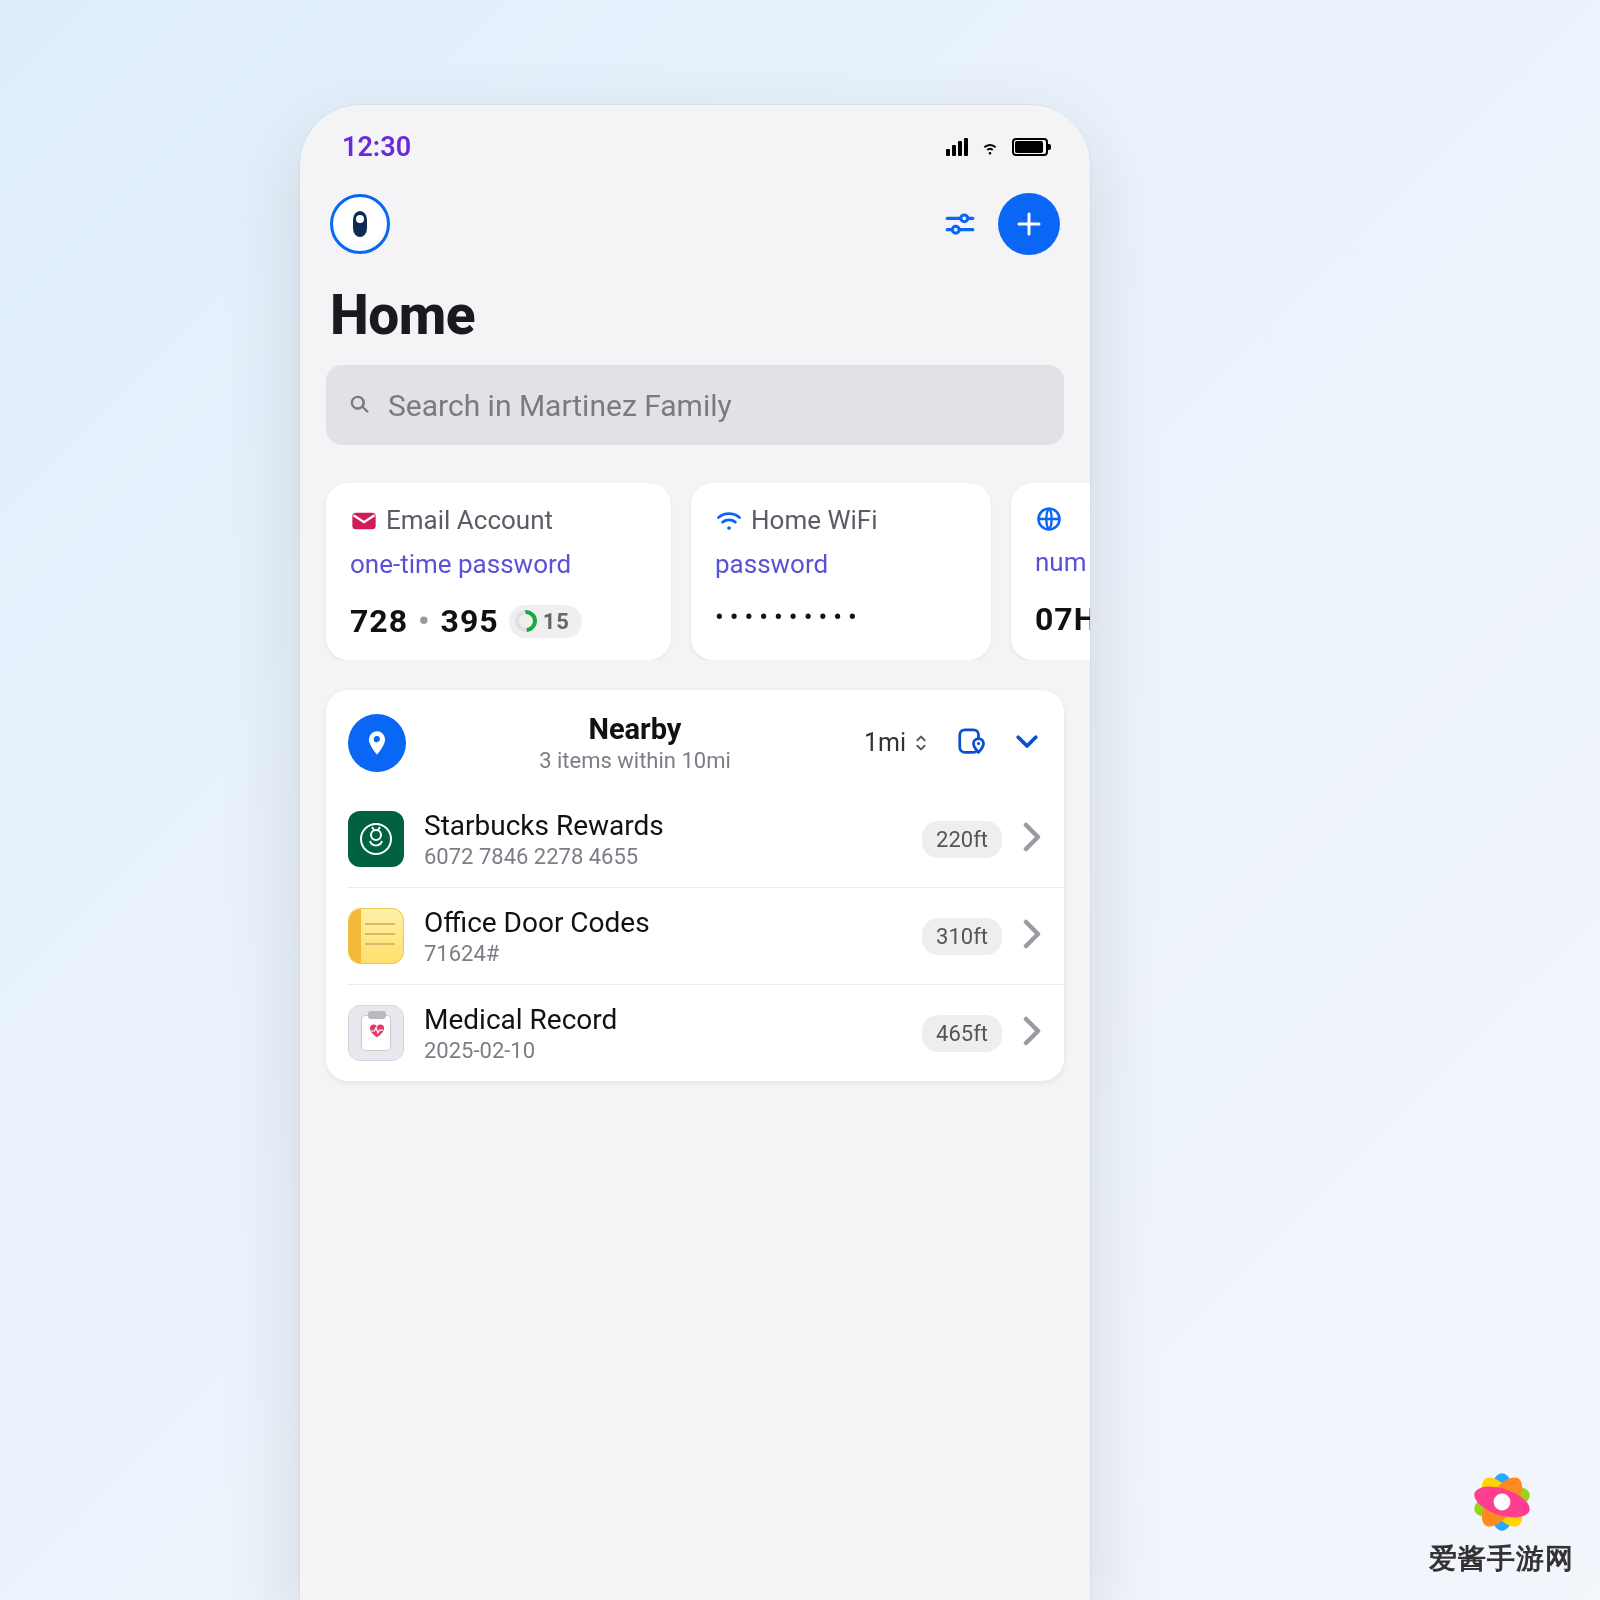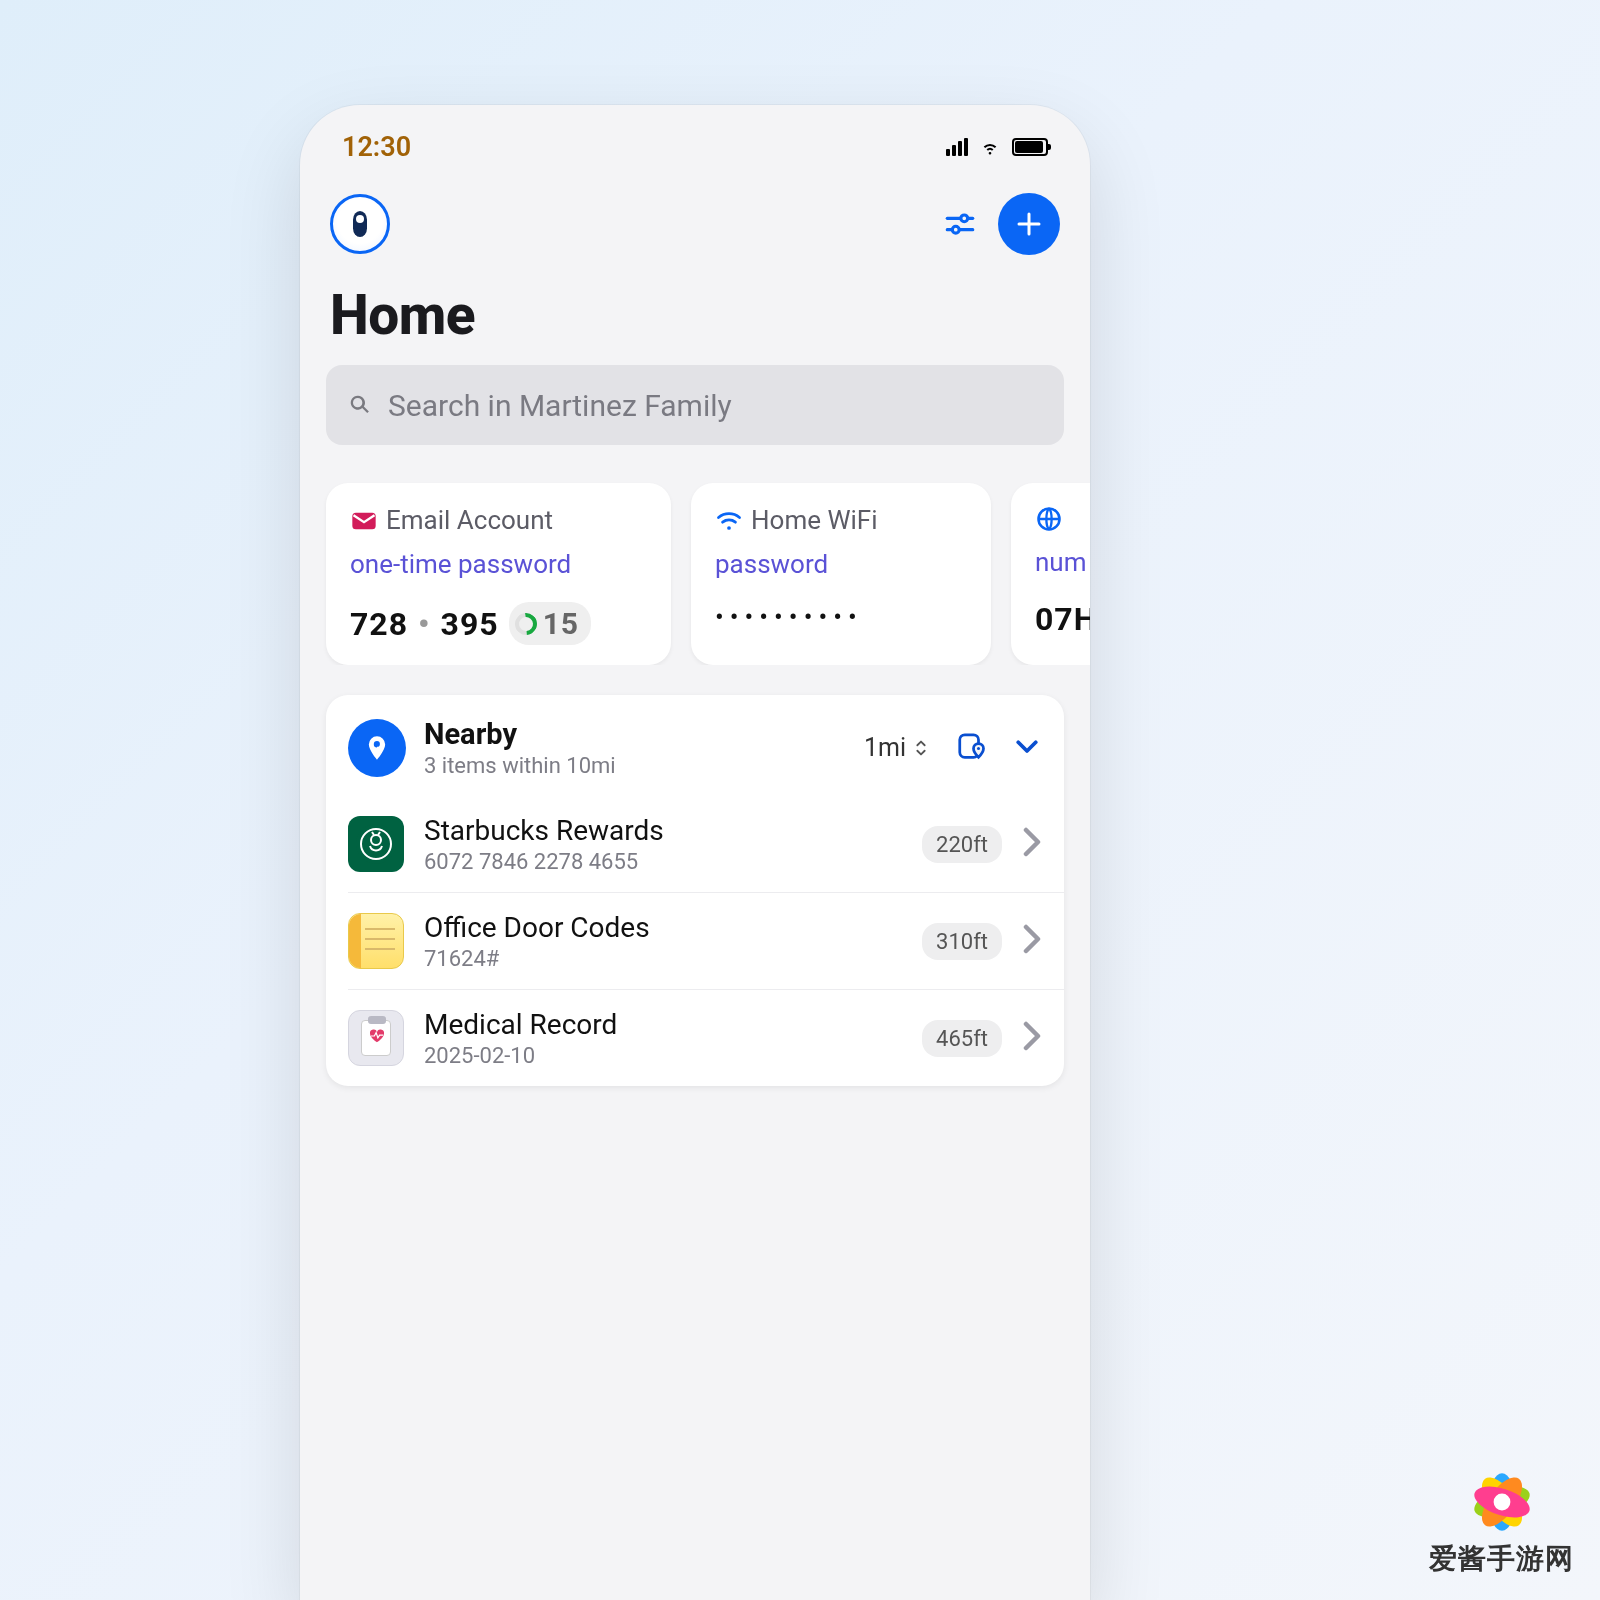--- a/index.html
+++ b/index.html
@@ -20,21 +20,21 @@
     border-radius: 60px 60px 0 0;
     box-shadow: 0 30px 80px rgba(0,0,0,0.12), 0 0 0 1px rgba(0,0,0,0.04);
     overflow: hidden;
   }
   .status-bar {
     display: flex;
     justify-content: space-between;
     padding: 26px 42px 10px 42px;
     font-size: 27px;
     font-weight: 600;
-    color: #a16207;
+    color: #6d28d9;
   }
   .status-right { display: flex; align-items: center; gap: 10px; }
   .bars { display: flex; align-items: flex-end; gap: 2px; height: 18px; }
   .bars span { width: 4px; background: #000; border-radius: 1px; }
   .bars span:nth-child(1){height:7px}.bars span:nth-child(2){height:11px}.bars span:nth-child(3){height:15px}.bars span:nth-child(4){height:18px}
   .wifi-icon { width: 24px; height: 18px; }
   .battery { width: 36px; height: 18px; border: 2px solid #000; border-radius: 4px; position: relative; }
   .battery::after { content:""; position:absolute; right:-5px; top:4px; width:3px; height:6px; background:#000; border-radius:0 2px 2px 0; }
   .battery-fill { position:absolute; left:1px; top:1px; bottom:1px; right:3px; background:#000; border-radius:2px; }
 
@@ -108,41 +108,41 @@
   .qc2 { width: 300px; }
   .qc3 { width: 200px; }
   .qc-head { display:flex; align-items:flex-end; gap:8px; color:#5c5c66; font-size:26px; margin-bottom:14px; }
   .qc-head .ic { width:28px; height:28px; display:flex; align-items:center; justify-content:center; }
   .qc-sub { color:#5a52d6; font-size:26px; margin-bottom:23px; }
   .qc-val { font-size:32px; color:#111; display:flex; align-items:center; gap:10px; letter-spacing:1px;font-weight:bold; }
   .otp-dot { color:#999; }
   .otp-pill {
     display:inline-flex; align-items:center; gap:6px;
     background:#efefef; border-radius:20px; padding:4px 12px 4px 6px;
-    font-size:30px; color:#666;
+    font-size:22px; color:#666;
   }
   .otp-ring { width:22px; height:22px; border-radius:50%; border:4px solid #e0e0e0; border-top-color:#18a840; border-right-color:#18a840; transform:rotate(40deg); }
   .dots-masked { letter-spacing:6px; font-size:26px; color:#111; }
 
   .nearby-card {
     margin: 30px 26px 0 26px;
     background: #fff;
     border-radius: 22px;
     box-shadow: 0 2px 6px rgba(0,0,0,0.07);
     overflow: hidden;
   }
   .nearby-header {
     display:flex; align-items:center; padding:22px 22px 18px 22px; gap:18px;
   }
   .nearby-pin {
     width:58px; height:58px; border-radius:50%; background:#0a66f5;
     display:flex; align-items:center; justify-content:center;
   }
   .nearby-pin svg { width:28px; height:28px; fill:#fff; }
-  .nearby-title-block { flex:1; }
+  .nearby-title-block { flex:1;text-align:center; }
   .nearby-title { font-size:29px; font-weight:700; color:#111; }
   .nearby-sub { font-size:22px; color:#7d7d86; margin-top:2px; }
   .nearby-controls { display:flex; align-items:center; gap:26px; color:#0a5be0; }
   .radius-sel { display:flex; align-items:center; gap:6px; font-size:25px; color:#333; }
   .radius-sel svg { width:18px; height:22px; }
   .clip-icon svg, .chevron-down svg { width:30px; height:30px; }
 
   .nearby-item {
     display:flex; align-items:center; gap:20px;
     padding:18px 22px;

